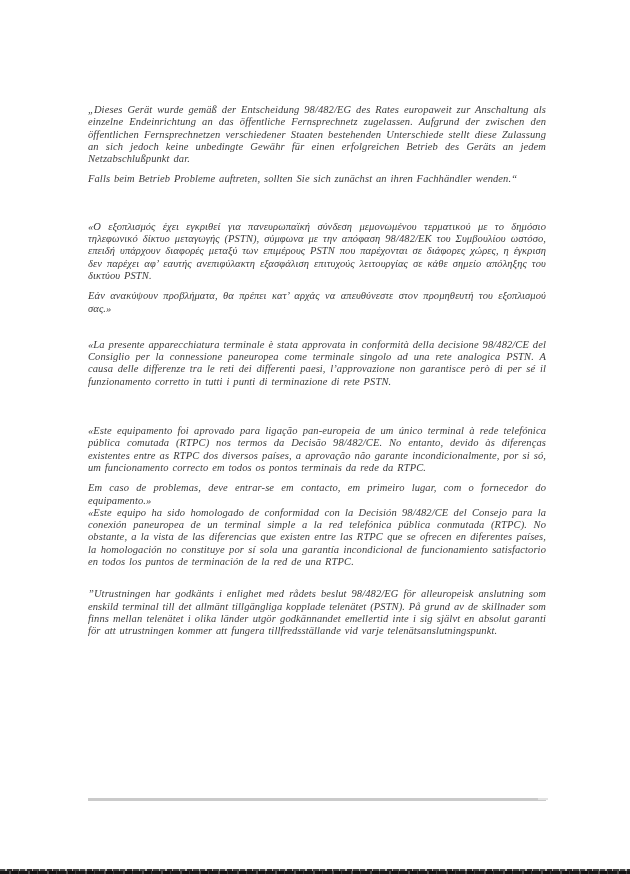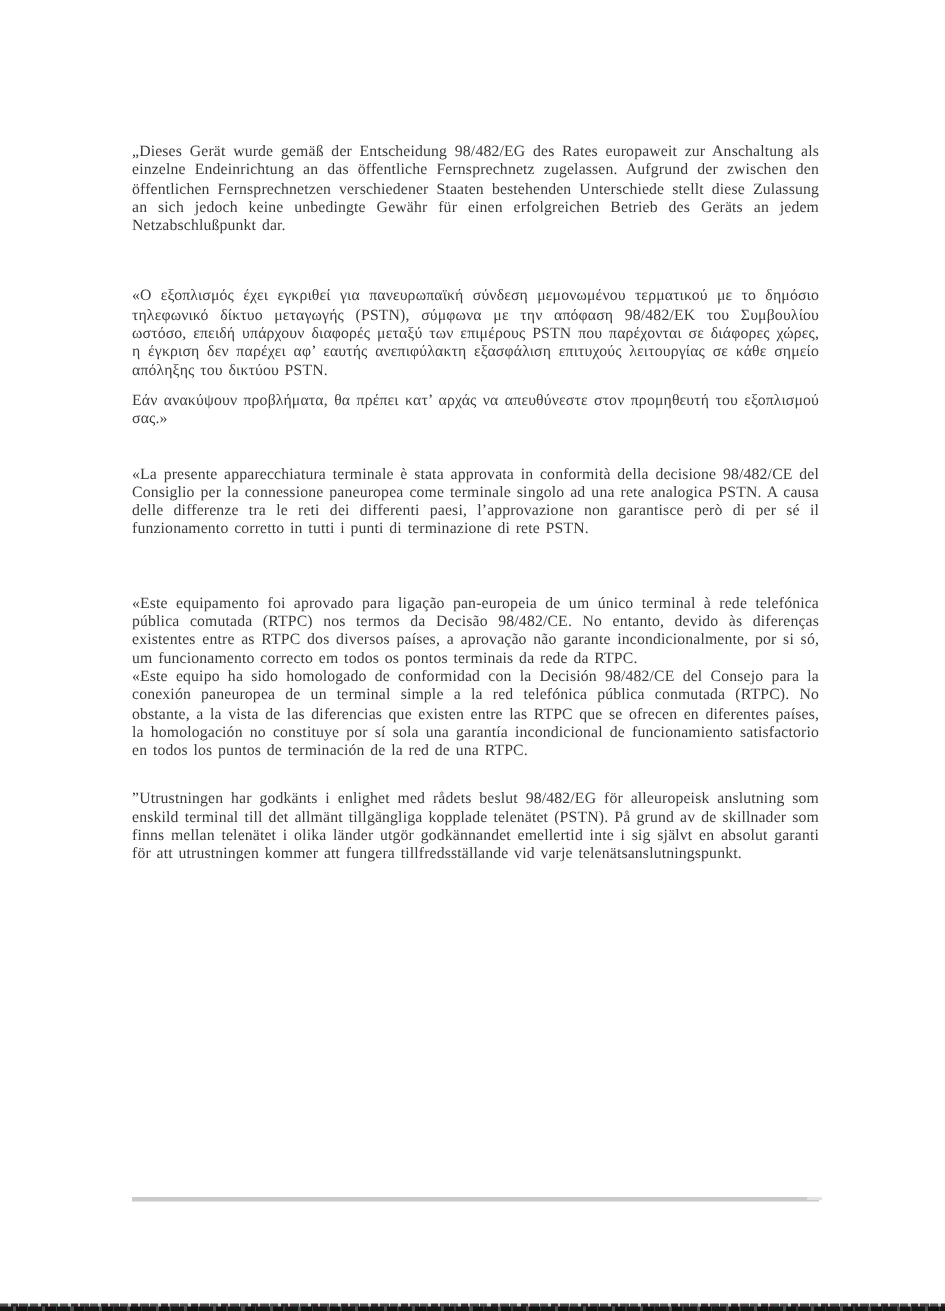--- a/index.html
+++ b/index.html
@@ -15,22 +15,23 @@
     font-family:"Liberation Serif","DejaVu Serif",serif;
   }
   .page{
     position:relative;
     width:630px;height:874px;
     background:var(--page-bg);
     overflow:hidden;
   }
   .content{
     position:absolute;
-    left:88px;top:96px;
+    left:88px;top:104px;
     width:458px;
+    font-style:italic;
   }
   .notice p{
     margin:0;
     font-size:10.5px;
     line-height:12.3px;
     color:var(--text-color);
     text-align:justify;
     word-spacing:1.1px;
     letter-spacing:0.1px;
   }
@@ -78,33 +79,35 @@
 </style>
 </head>
 <body>
 
 <div class="page">
 
   <div class="content">
 
     <section class="notice g1">
       <p>„Dieses Gerät wurde gemäß der Entscheidung 98/482/EG des Rates europaweit zur Anschaltung als einzelne Endeinrichtung an das öffentliche Fernsprechnetz zugelassen. Aufgrund der zwischen den öffentlichen Fernsprechnetzen verschiedener Staaten bestehenden Unterschiede stellt diese Zulassung an sich jedoch keine unbedingte Gewähr für einen erfolgreichen Betrieb des Geräts an jedem Netzabschlußpunkt dar.</p>
+      <p>Falls beim Betrieb Probleme auftreten, sollten Sie sich zunächst an ihren Fachhändler wenden.“</p>
     </section>
 
     <section class="notice g2">
       <p>«Ο εξοπλισμός έχει εγκριθεί για πανευρωπαϊκή σύνδεση μεμονωμένου τερματικού με το δημόσιο τηλεφωνικό δίκτυο μεταγωγής (PSTN), σύμφωνα με την απόφαση 98/482/ΕΚ του Συμβουλίου ωστόσο, επειδή υπάρχουν διαφορές μεταξύ των επιμέρους PSTN που παρέχονται σε διάφορες χώρες, η έγκριση δεν παρέχει αφ’ εαυτής ανεπιφύλακτη εξασφάλιση επιτυχούς λειτουργίας σε κάθε σημείο απόληξης του δικτύου PSTN.</p>
       <p>Εάν ανακύψουν προβλήματα, θα πρέπει κατ’ αρχάς να απευθύνεστε στον προμηθευτή του εξοπλισμού σας.»</p>
     </section>
 
     <section class="notice g3">
       <p>«La presente apparecchiatura terminale è stata approvata in conformità della decisione 98/482/CE del Consiglio per la connessione paneuropea come terminale singolo ad una rete analogica PSTN. A causa delle differenze tra le reti dei differenti paesi, l’approvazione non garantisce però di per sé il funzionamento corretto in tutti i punti di terminazione di rete PSTN.</p>
     </section>
 
     <section class="notice g4">
       <p>«Este equipamento foi aprovado para ligação pan-europeia de um único terminal à rede telefónica pública comutada (RTPC) nos termos da Decisão 98/482/CE. No entanto, devido às diferenças existentes entre as RTPC dos diversos países, a aprovação não garante incondicionalmente, por si só, um funcionamento correcto em todos os pontos terminais da rede da RTPC.</p>
+      <p>Em caso de problemas, deve entrar-se em contacto, em primeiro lugar, com o fornecedor do equipamento.»</p>
     </section>
 
     <section class="notice g5">
       <p>«Este equipo ha sido homologado de conformidad con la Decisión 98/482/CE del Consejo para la conexión paneuropea de un terminal simple a la red telefónica pública conmutada (RTPC). No obstante, a la vista de las diferencias que existen entre las RTPC que se ofrecen en diferentes países, la homologación no constituye por sí sola una garantía incondicional de funcionamiento satisfactorio en todos los puntos de terminación de la red de una RTPC.</p>
     </section>
 
     <section class="notice g6">
       <p>”Utrustningen har godkänts i enlighet med rådets beslut 98/482/EG för alleuropeisk anslutning som enskild terminal till det allmänt tillgängliga kopplade telenätet (PSTN). På grund av de skillnader som finns mellan telenätet i olika länder utgör godkännandet emellertid inte i sig självt en absolut garanti för att utrustningen kommer att fungera tillfredsställande vid varje telenätsanslutningspunkt.</p>
     </section>
 

